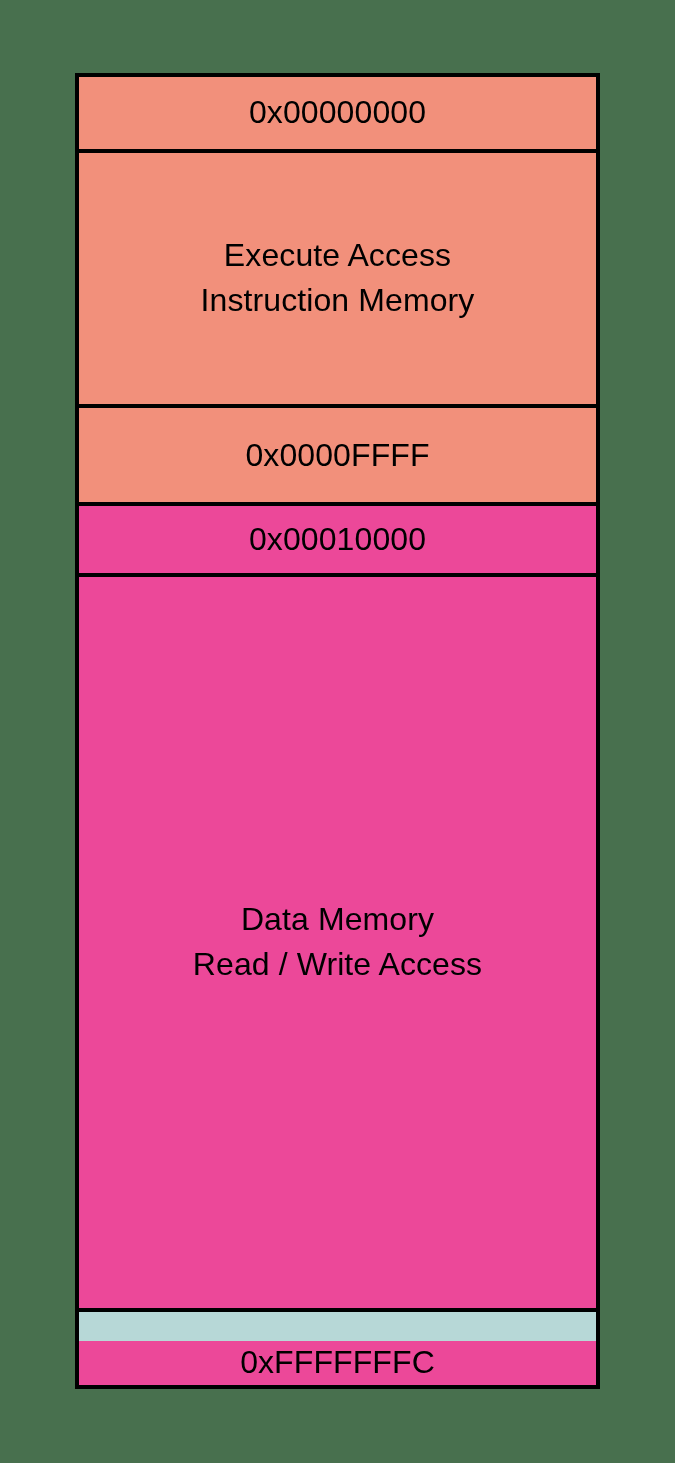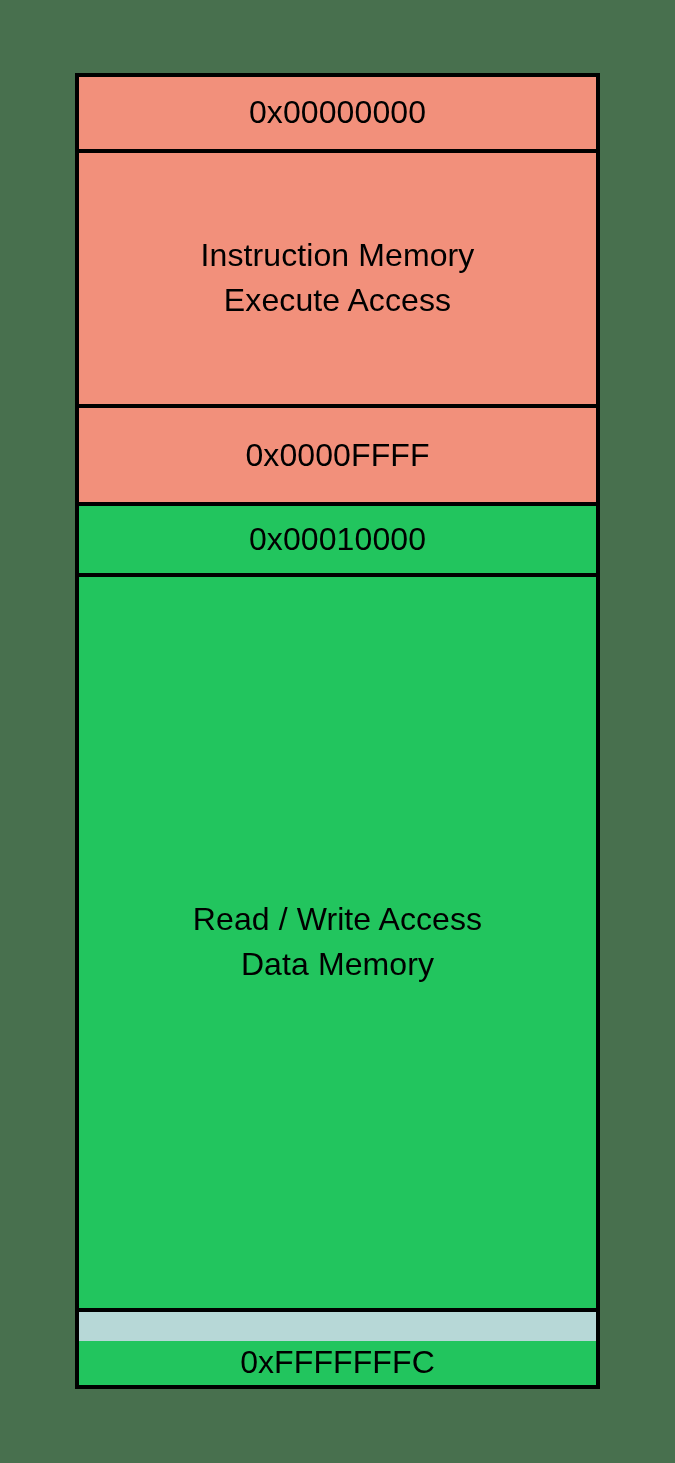--- a/index.html
+++ b/index.html
@@ -48,21 +48,21 @@
     position: relative;
     overflow: hidden;
   }
 
   
   .region.has-divider {
     border-bottom: 4px solid #000000;
   }
 
   .fill-instruction { background: #f2907b; }
-  .fill-data        { background: #22c55e; align-items: center; }
+  .fill-data        { background: #ec4899; align-items: center; }
 
   
   .band-addr-top    { height: 77px; }
   .band-instruction { height: 261px; }
   .band-addr-iend   { height: 100px; }
   .band-addr-dstart { height: 72px; }
   .band-data        { height: 750px; }
   .band-addr-dend   { flex: 1 1 auto; margin-top: 29px; }
 
   .label-lines {
@@ -78,37 +78,37 @@
 <div id="canvas">
 
   <div id="memory-map">
 
     <div class="region fill-instruction has-divider band-addr-top">
       <span>0x00000000</span>
     </div>
 
     <div class="region fill-instruction has-divider band-instruction">
       <span class="label-lines">
+        <span class="line">Execute Access</span>
         <span class="line">Instruction Memory</span>
-        <span class="line">Execute Access</span>
       </span>
     </div>
 
     <div class="region fill-instruction has-divider band-addr-iend">
       <span>0x0000FFFF</span>
     </div>
 
     <div class="region fill-data has-divider band-addr-dstart">
       <span>0x00010000</span>
     </div>
 
     <div class="region fill-data has-divider band-data">
       <span class="label-lines">
+        <span class="line">Data Memory</span>
         <span class="line">Read / Write Access</span>
-        <span class="line">Data Memory</span>
       </span>
     </div>
 
     <div class="region fill-data band-addr-dend">
       <span>0xFFFFFFFC</span>
     </div>
 
   </div>
 </div>
 

